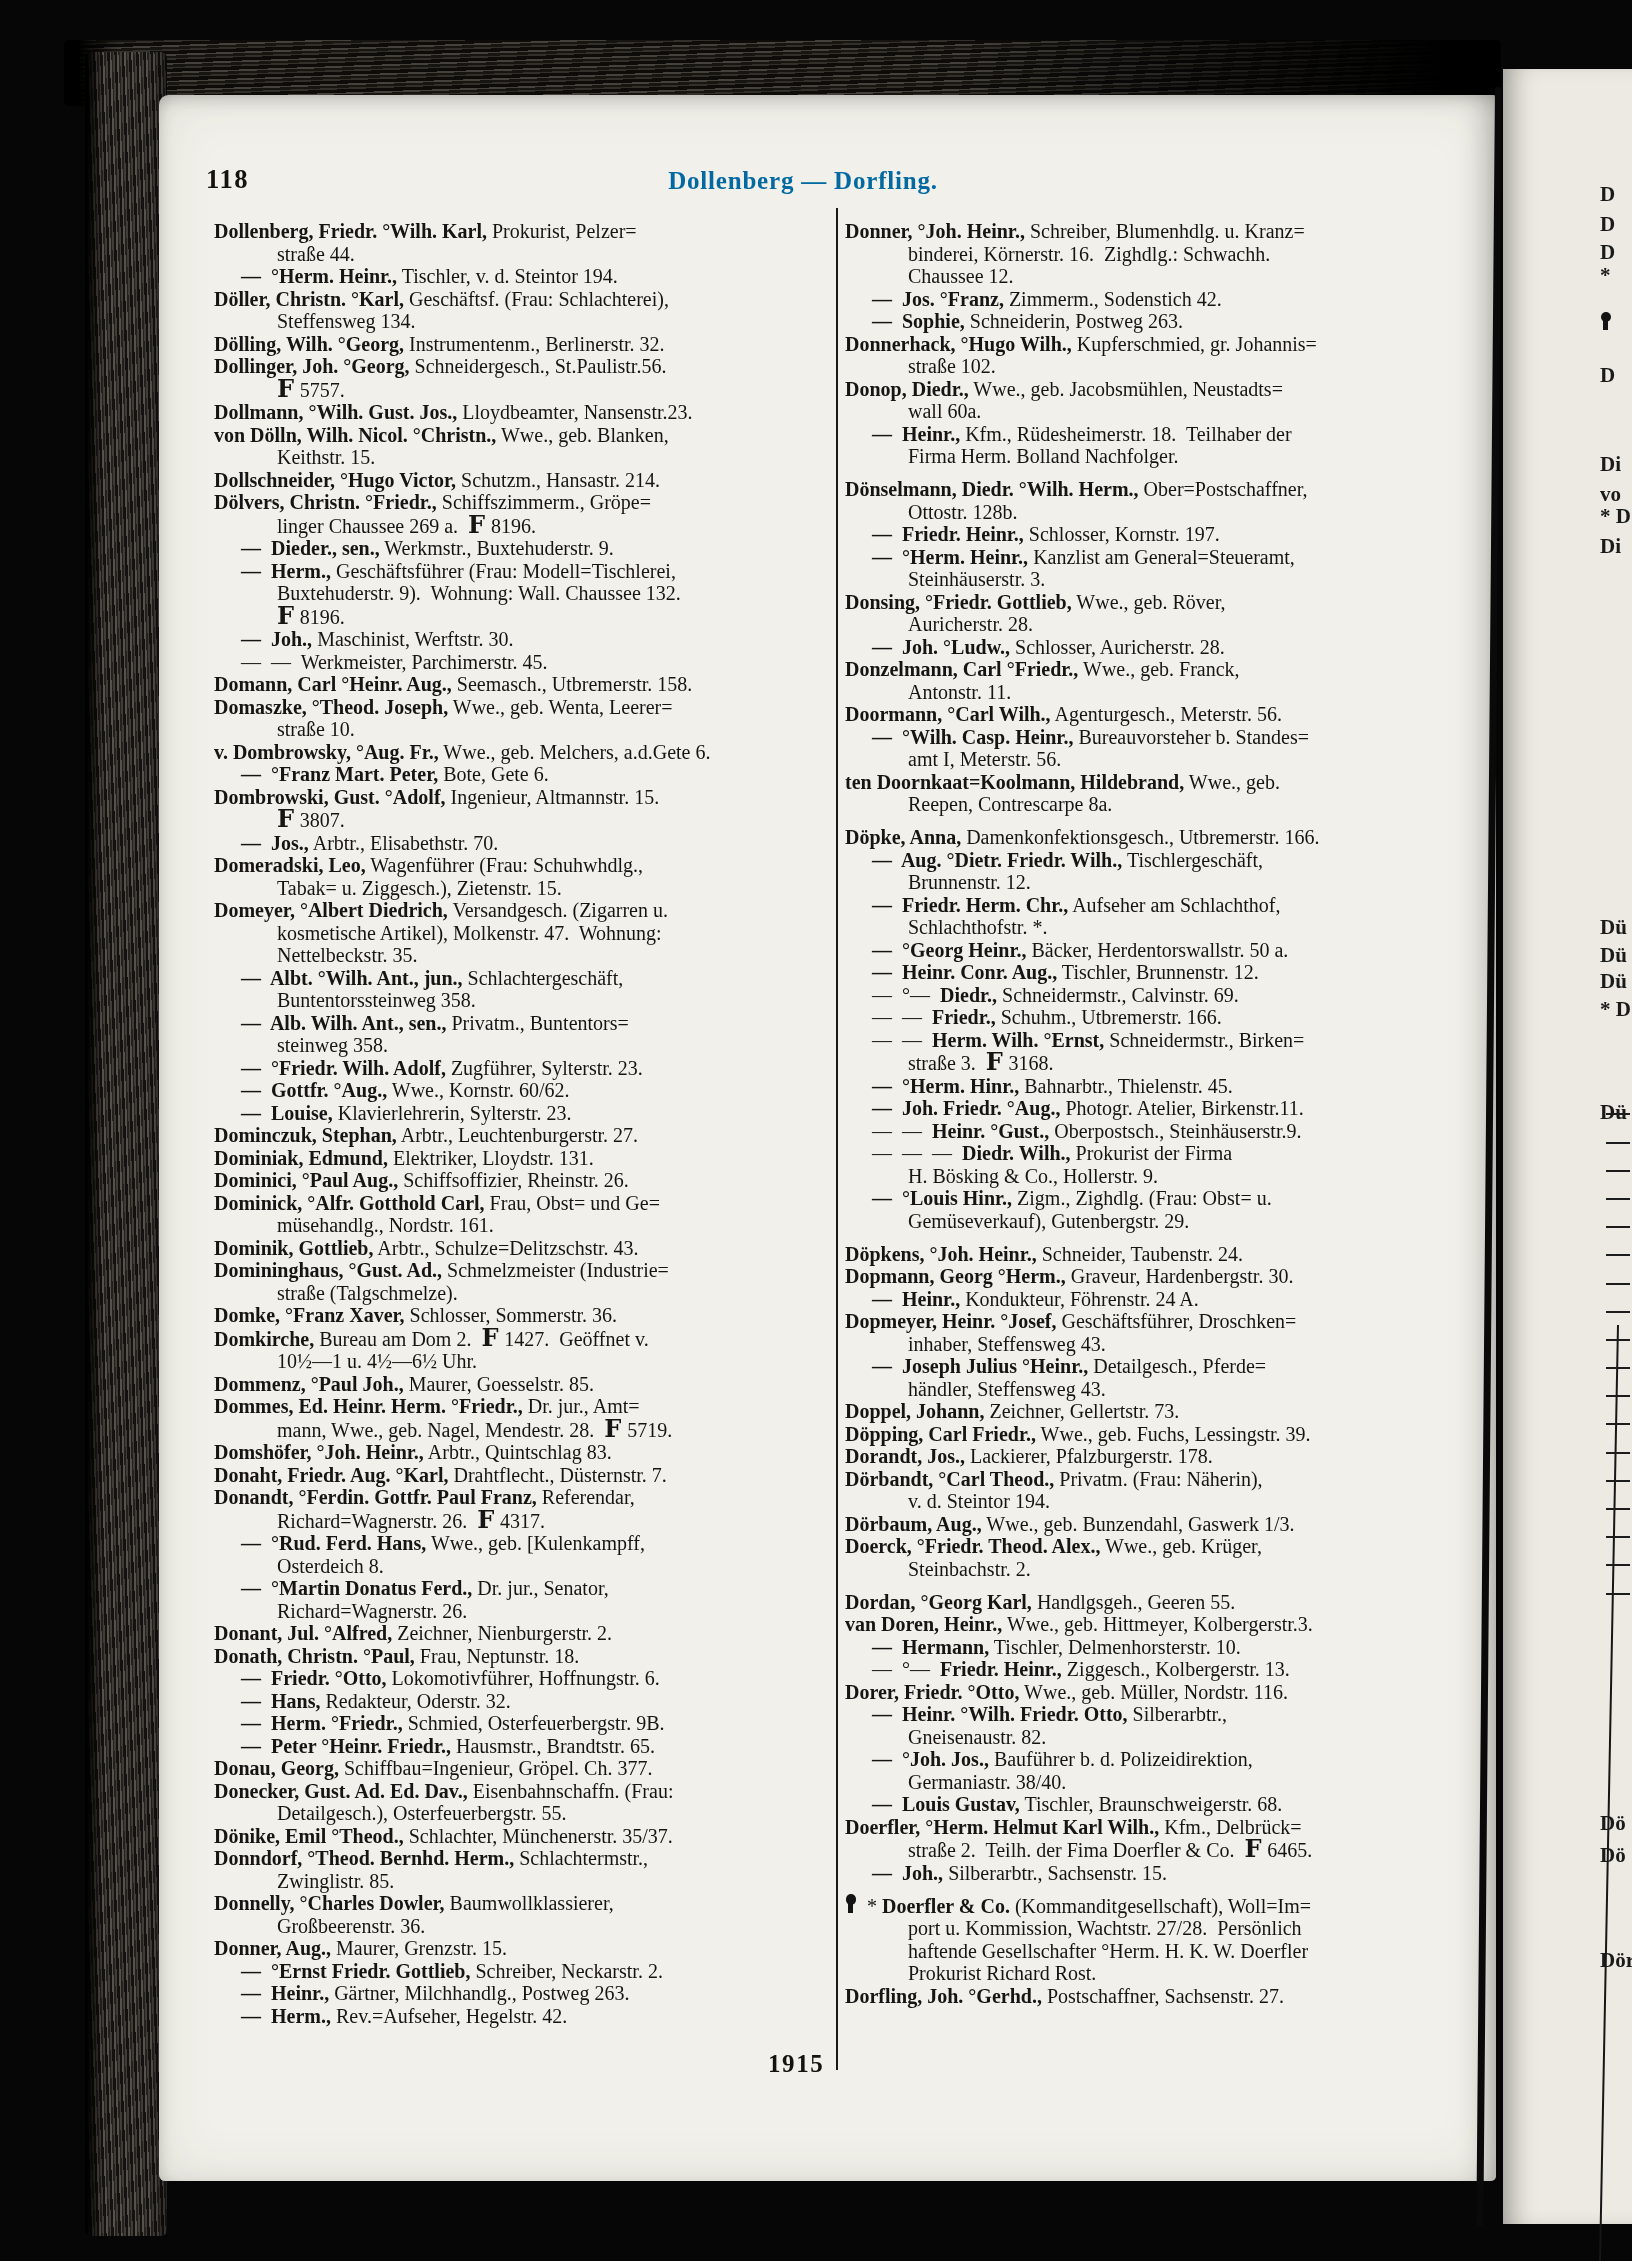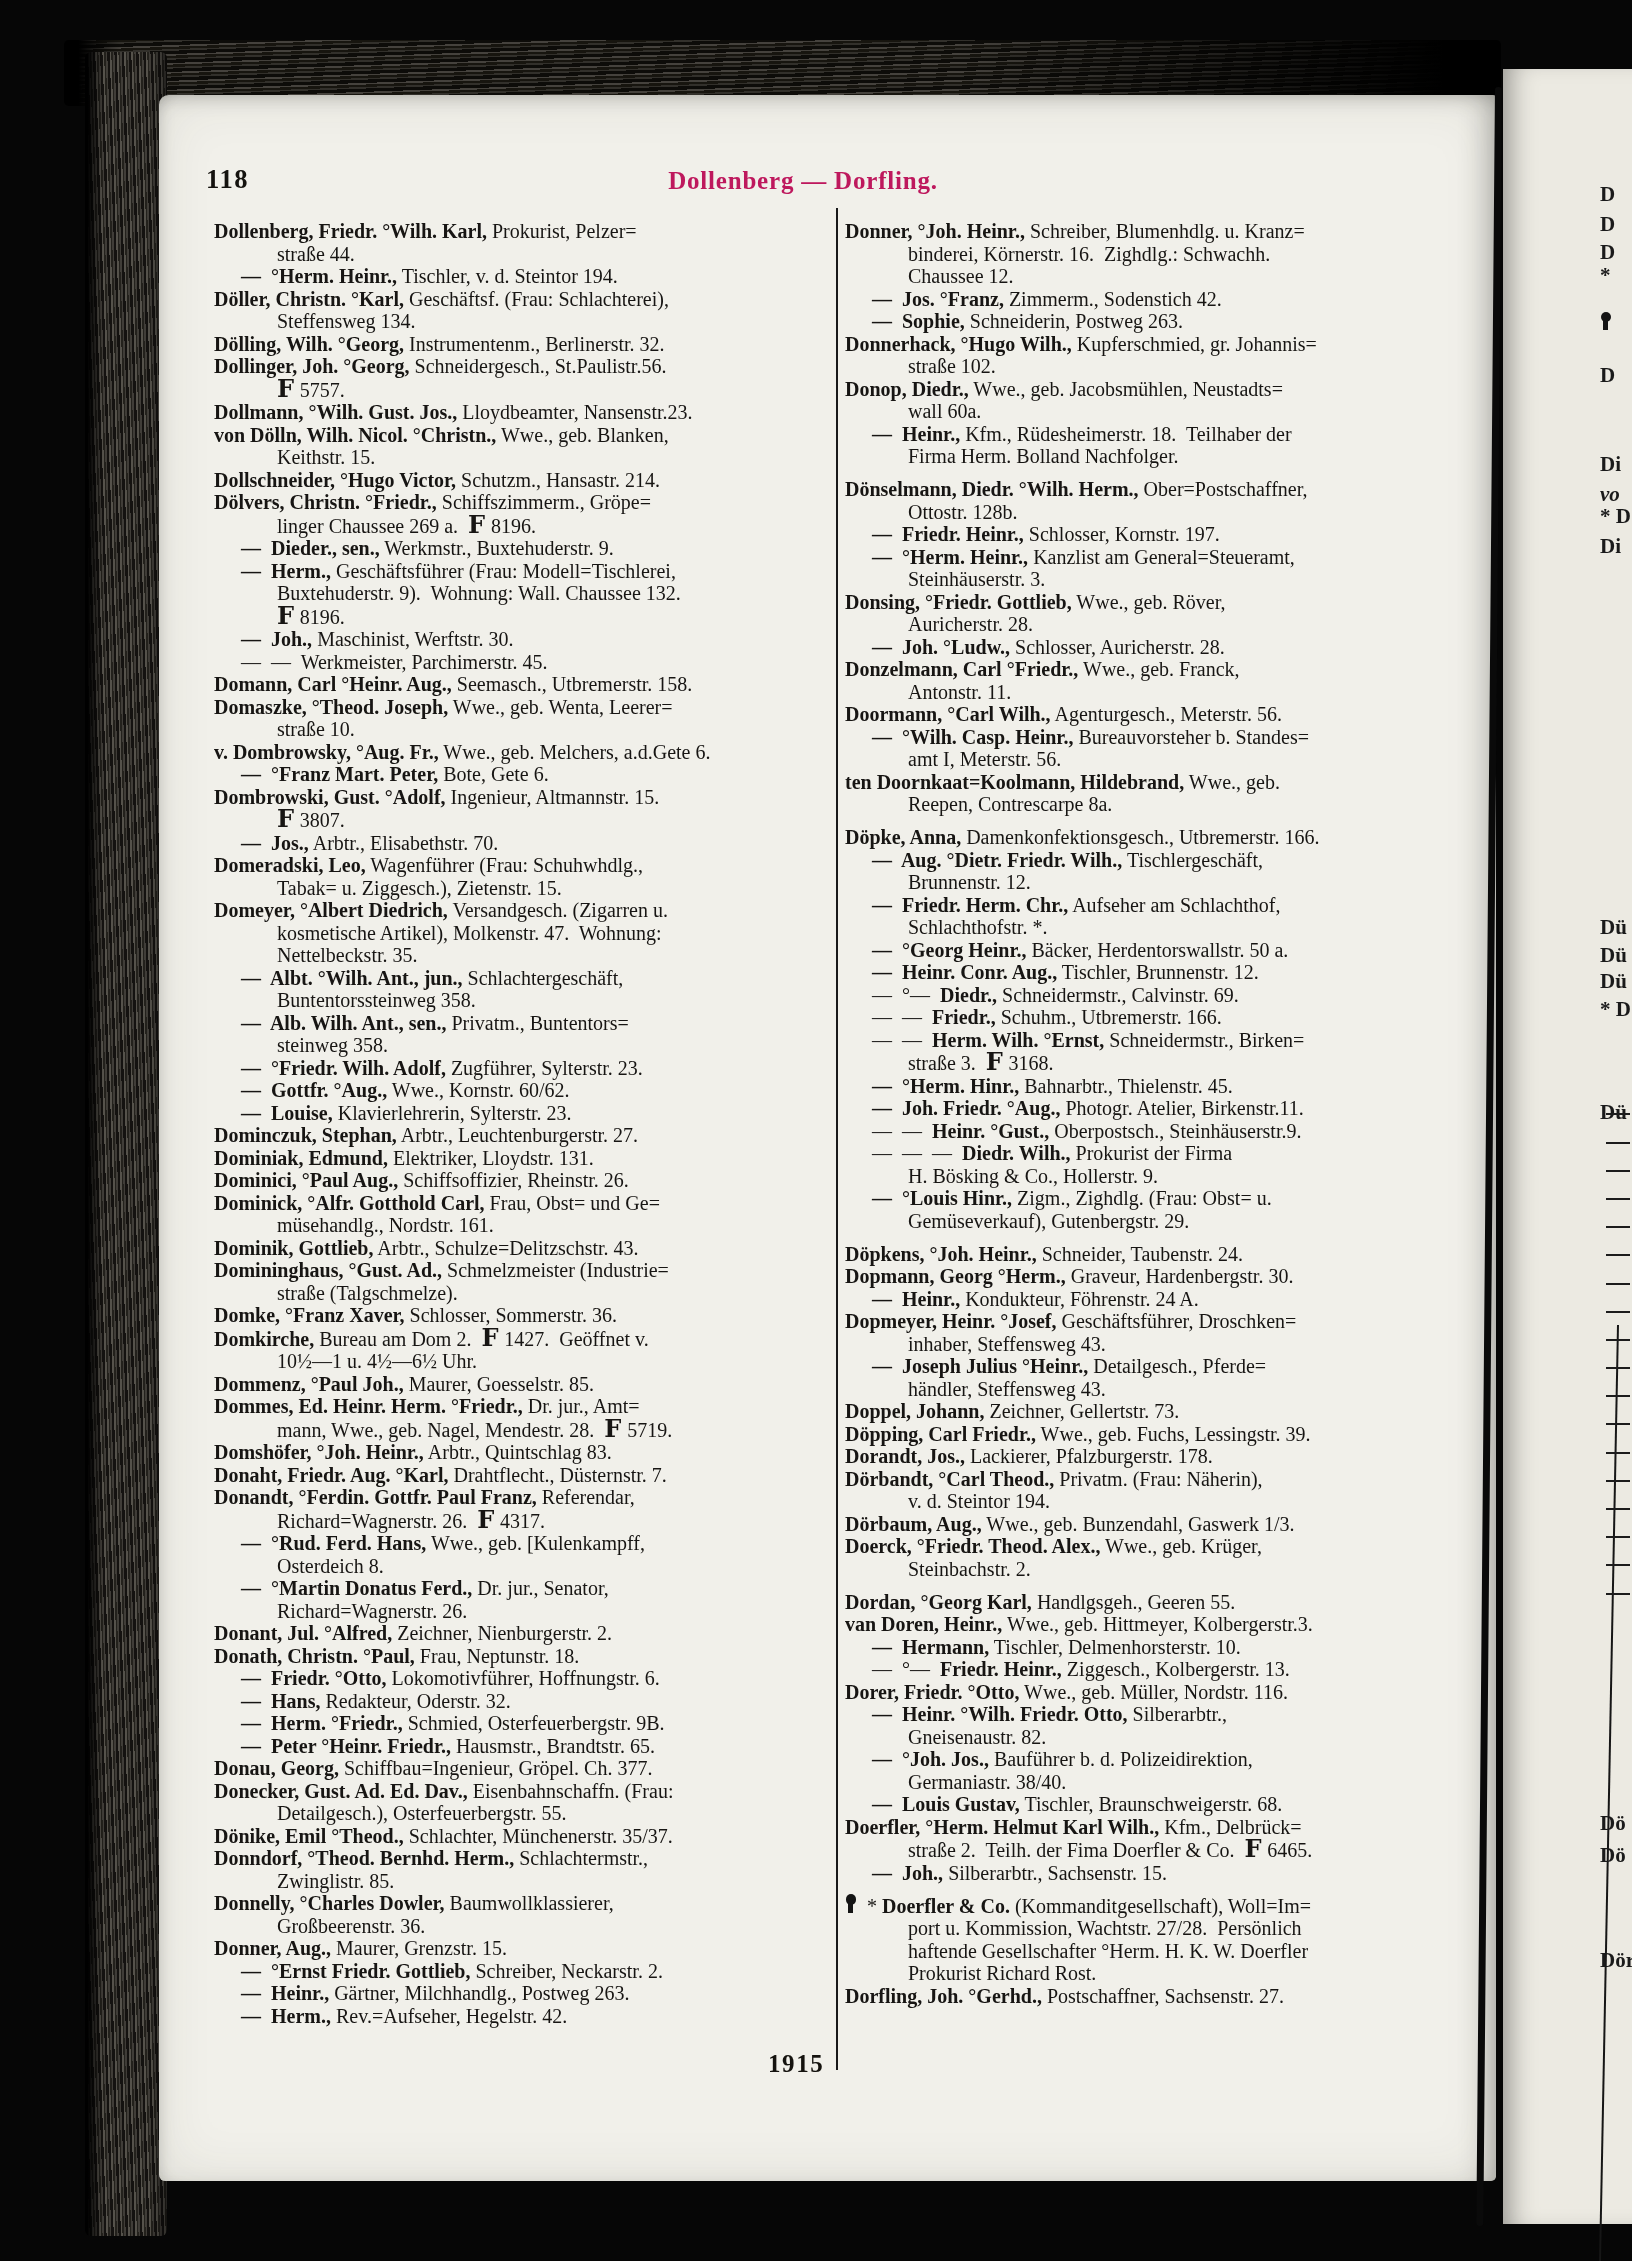--- a/index.html
+++ b/index.html
@@ -28,21 +28,21 @@
   
   .facing{position:absolute;left:1503px;top:69px;width:130px;height:2155px;background:#eceae2;z-index:2;
     box-shadow:inset 21px 0 27px -14.5px rgba(0,0,0,.38);}
   .frag{position:absolute;left:97px;font:700 21px/22.5px "Liberation Serif",serif;color:#1a1a1a;white-space:nowrap;}
   .frag-dash{position:absolute;left:103px;width:24px;height:2.4px;background:#1c1c1c;}
   .facing-rule{position:absolute;left:114px;top:1256px;width:2.4px;height:958px;background:#161616;
     transform:rotate(1.1deg);transform-origin:top center;}
 
   .page-number{position:absolute;left:47px;top:69px;font-size:26.6px;font-weight:600;color:#15130f;letter-spacing:1.6px;}
   .running-header{position:absolute;left:0;top:72px;width:1288px;text-align:center;
-    font-size:25px;font-weight:700;color:#be185d;letter-spacing:0.8px;}
+    font-size:25px;font-weight:700;color:#0369a1;letter-spacing:0.8px;}
   .col{position:absolute;top:119px;overflow:hidden;color:#171513;margin-top:6px;}
   .col-left{left:55px;width:622px;height:1836px;}
   .col-right{left:686px;width:646px;height:1852px;}
   .col-divider{position:absolute;left:677px;top:113px;width:2.4px;height:1862px;background:#191919;}
   .footer-year{position:absolute;left:609px;top:1955px;font-size:25px;font-weight:600;color:#15130f;letter-spacing:1.6px;}
 
   .line{white-space:pre;font-size:20px;line-height:22.5px;}
   .lh{padding-left:0;}
   .lc{padding-left:63px;}
   .ld{padding-left:27px;}
@@ -239,21 +239,21 @@
 
   <div class="facing">
     <div class="facing-rule"></div>
   <div class="frag" style="top: 114px;">D</div>
       <div class="frag" style="top: 144px;">D</div>
       <div class="frag" style="top: 172px;">D</div>
       <div class="frag" style="top: 195px;">*</div>
       <div class="frag" style="top: 243px;"><span class="phone-glyph"></span></div>
       <div class="frag" style="top: 295px;">D</div>
       <div class="frag" style="top: 384px;">Di</div>
-      <div class="frag" style="top: 414px; font-style: italic;">vo</div>
+      <div class="frag" style="top: 414px;">vo</div>
       <div class="frag" style="top: 436px;">* D</div>
       <div class="frag" style="top: 466px;">Di</div>
       <div class="frag" style="top: 847px;">Dü</div>
       <div class="frag" style="top: 875px;">Dü</div>
       <div class="frag" style="top: 901px;">Dü</div>
       <div class="frag" style="top: 929px;">* D</div>
       <div class="frag" style="top: 1032px;">Dü</div>
       <div class="frag" style="top: 1743px;">Dö</div>
       <div class="frag" style="top: 1775px;">Dö</div>
       <div class="frag" style="top: 1880px;">Dör</div>

